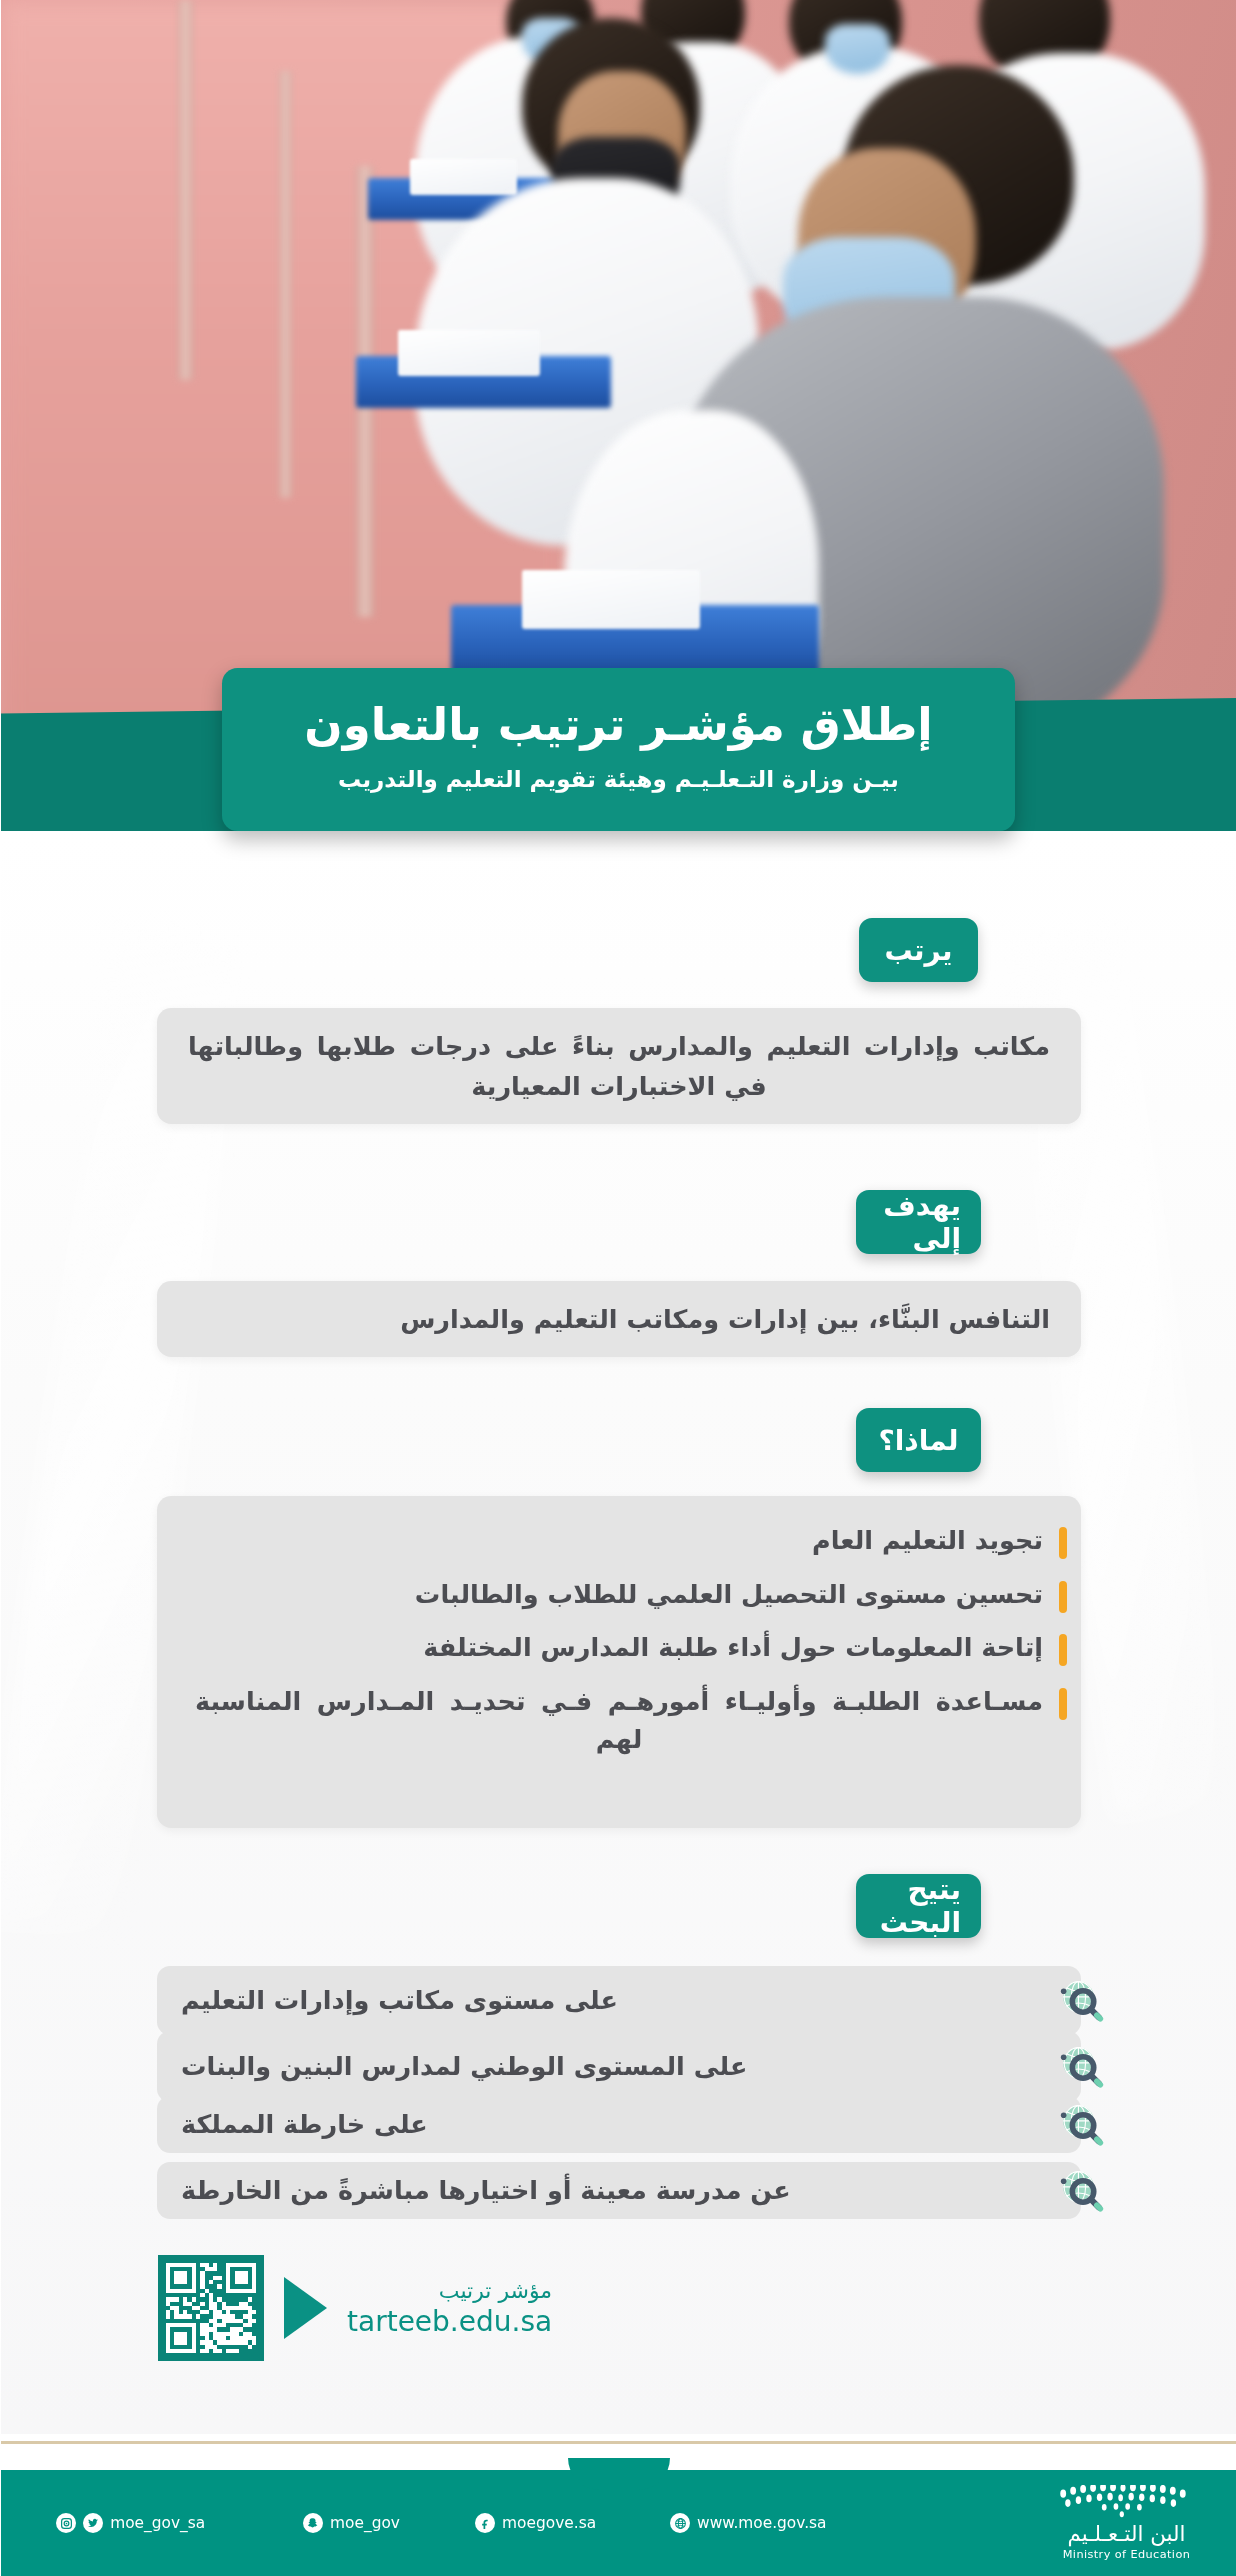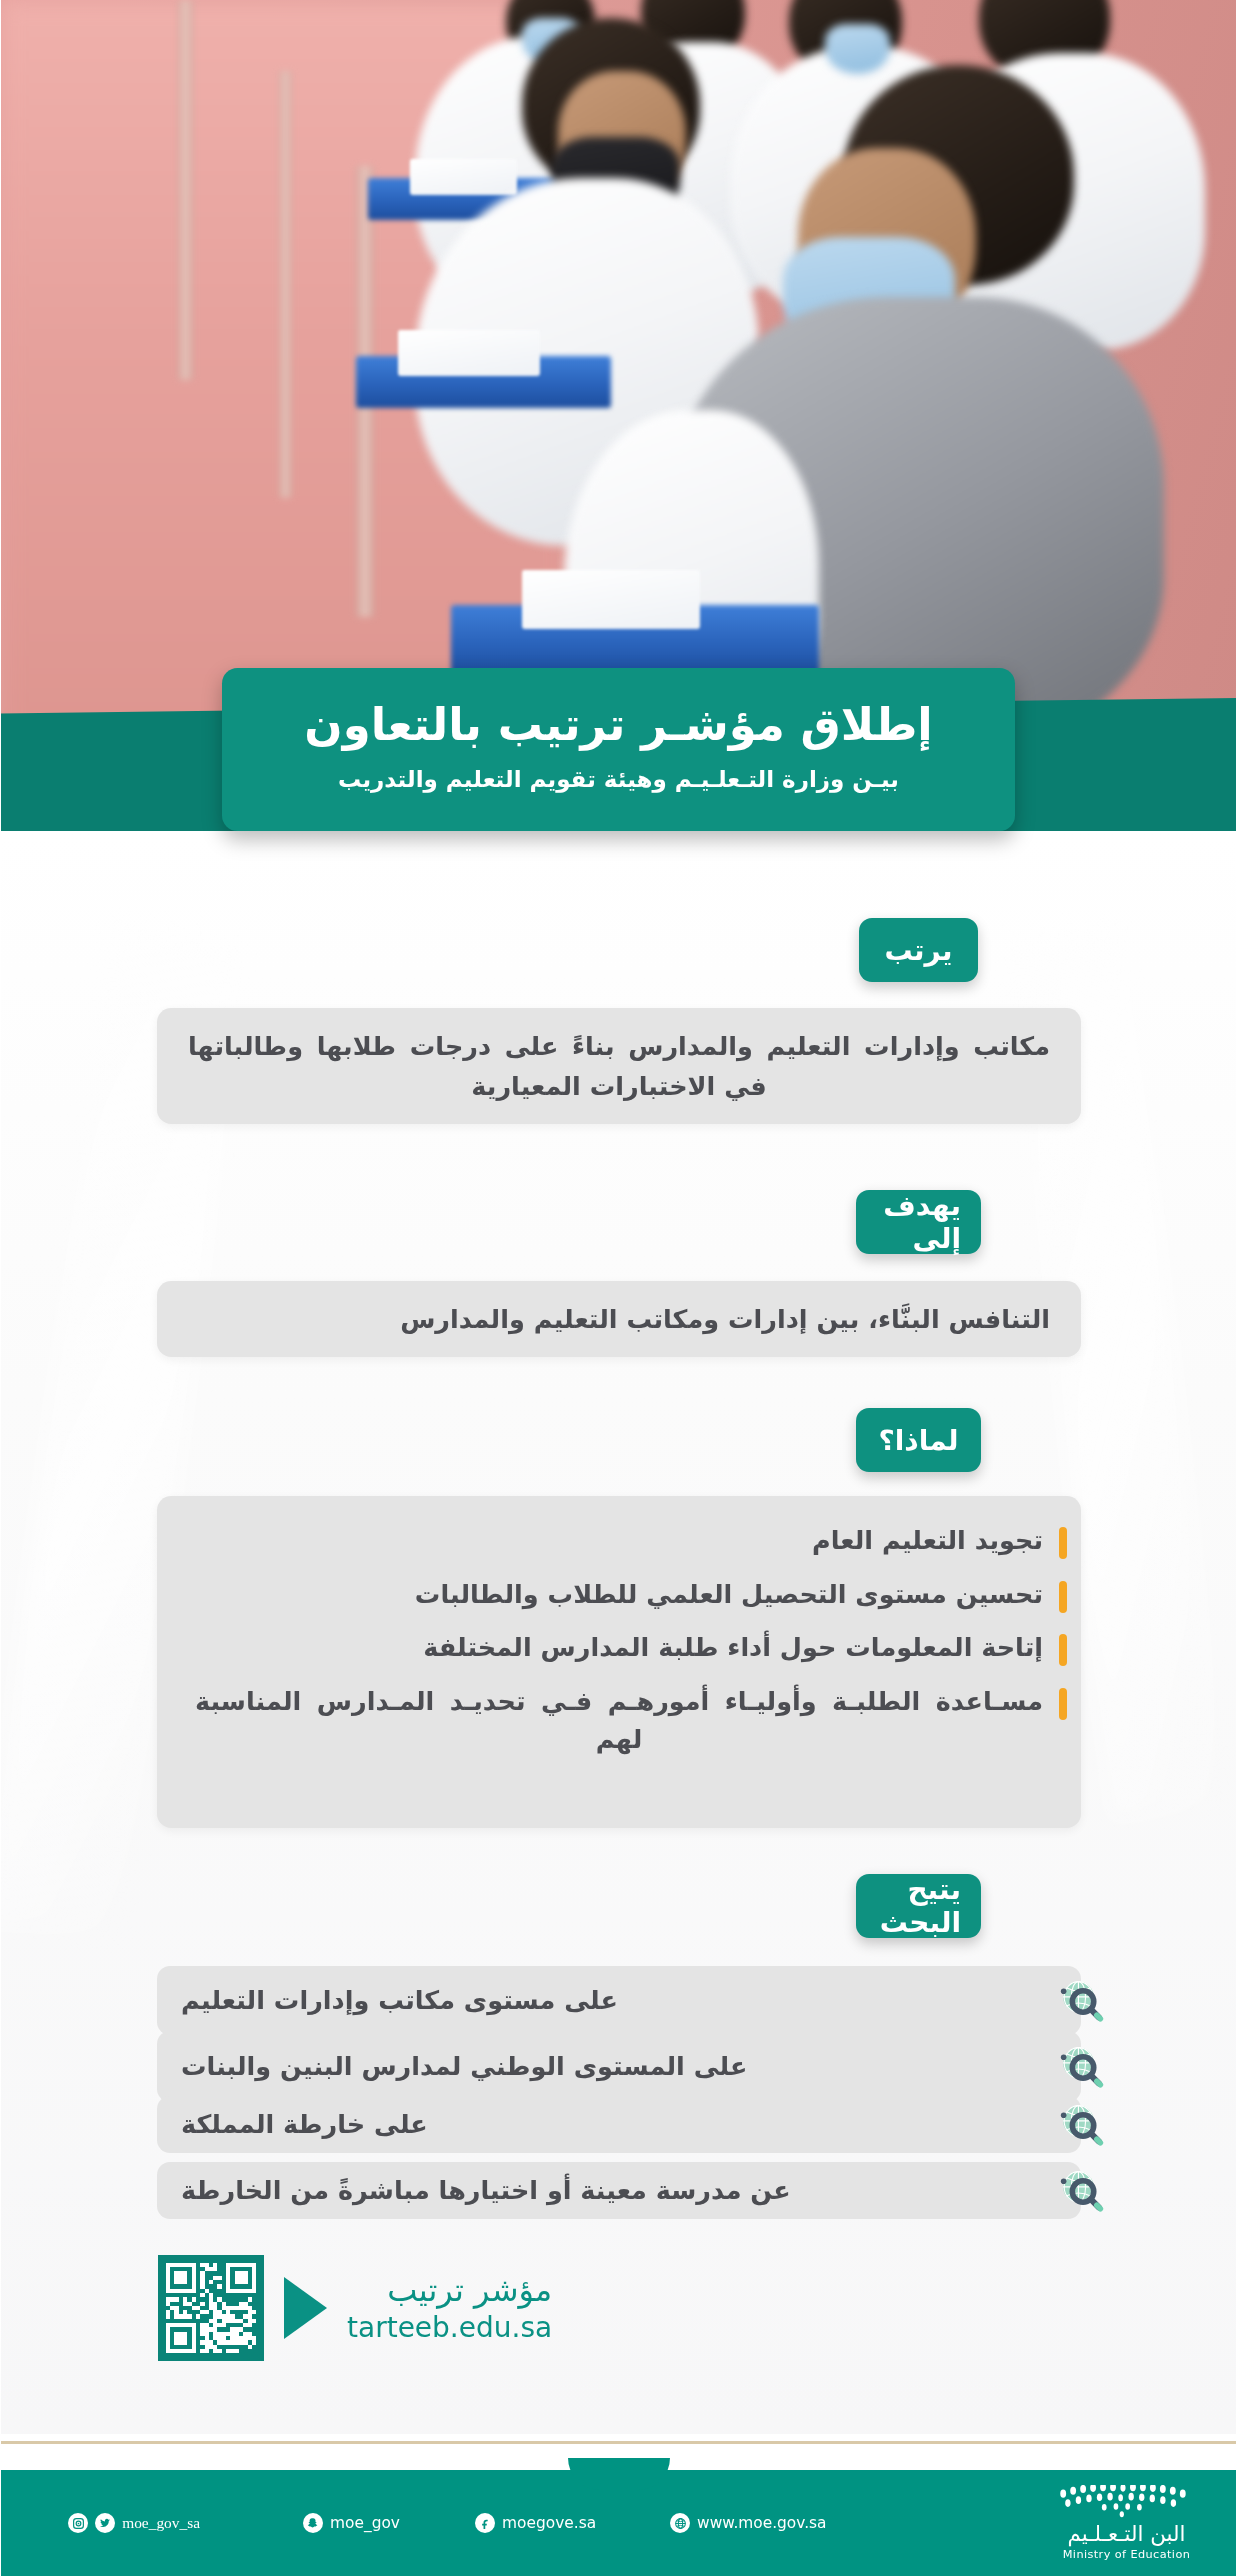--- a/index.html
+++ b/index.html
@@ -198,21 +198,21 @@
   .qr-grid i { background:#0a8478; }
   .qr-grid i.on { background:#ffffff; }
   .play-tri {
     width:0; height:0; flex:none;
     border-top:31px solid transparent;
     border-bottom:31px solid transparent;
     border-left:43px solid #0a9184;
   }
   .qr-labels { direction:rtl; }
   .qr-ar {
-    color:#0a9184; font-size:32px; font-weight:400;
+    color:#0a9184; font-size:22px; font-weight:400;
     line-height:1.15; letter-spacing:0.6px;
   }
   .qr-url {
     color:#0a9184; font-size:28px; font-weight:400;
     direction:ltr; text-align:right; line-height:1.15; margin-top:2.4px;
   }
 
   
   .foot-rule {
     position:absolute; z-index:8; left:0; top:2441px;
@@ -883,21 +883,21 @@
   <div class="qr-labels">
     <div class="qr-ar">مؤشر ترتيب</div>
     <div class="qr-url">tarteeb.edu.sa</div>
   </div>
 </div>
 
 <div class="foot-rule"></div>
 <div class="footer">
   <div class="foot-inner">
 
-    <div class="soc" style="left:68px;font-family:Liberation Serif, serif;">
+    <div class="soc" style="left:56px;">
       <span class="circ">
         <svg width="13" height="13" viewBox="0 0 24 24">
             <rect x="3" y="3" width="18" height="18" rx="5" fill="none" stroke="#009382" stroke-width="2.2"></rect>
             <circle cx="12" cy="12" r="4.3" fill="none" stroke="#009382" stroke-width="2.2"></circle>
             <circle cx="12" cy="12" r="1.6" fill="#009382"></circle>
           </svg>
       </span>
       <span class="circ">
         <svg width="12" height="12" viewBox="0 0 24 24">
             <path d="M22 5.9a8 8 0 0 1-2.3.64 4 4 0 0 0 1.76-2.22 8 8 0 0 1-2.54.97A4 4 0 0 0 11.9 8.9 11.4 11.4 0 0 1 3.6 4.7a4 4 0 0 0 1.24 5.35 4 4 0 0 1-1.82-.5v.05a4 4 0 0 0 3.2 3.93 4 4 0 0 1-1.8.07 4 4 0 0 0 3.74 2.78A8 8 0 0 1 2 18.05a11.3 11.3 0 0 0 6.13 1.8c7.36 0 11.38-6.1 11.38-11.38v-.52A8.1 8.1 0 0 0 22 5.9z" fill="#009382"></path>

